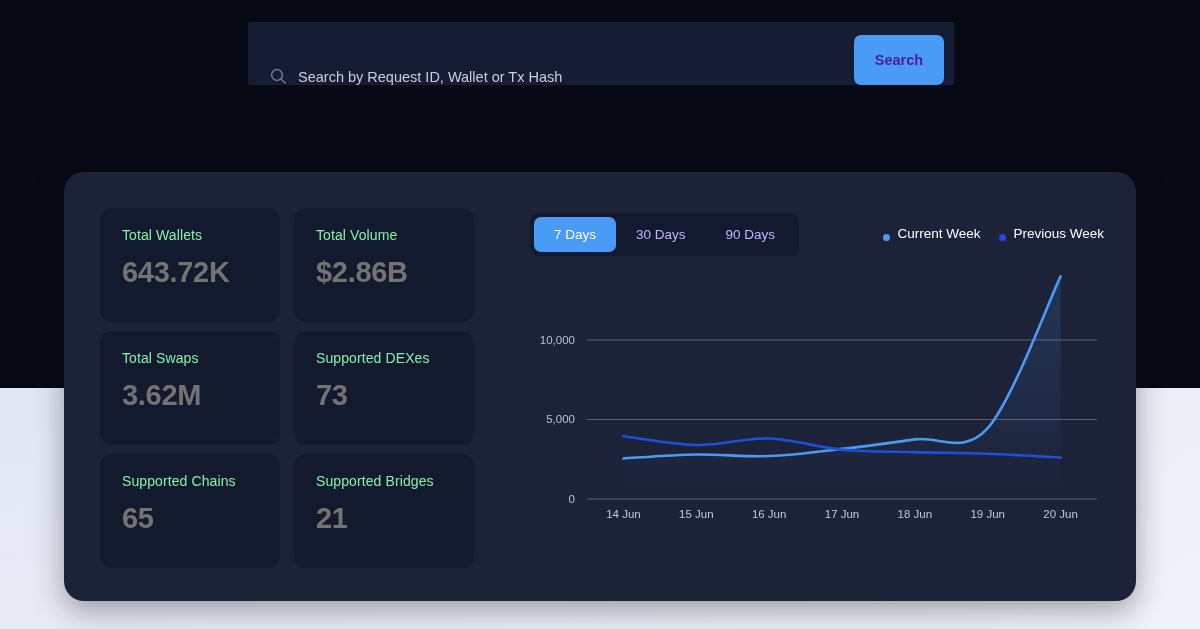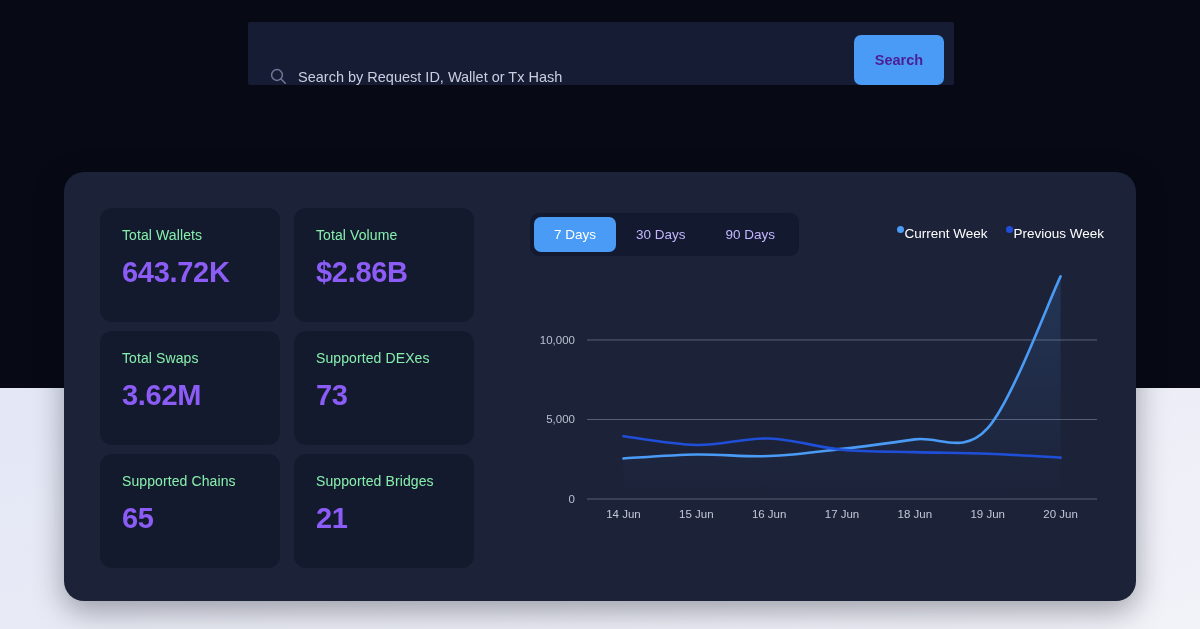--- a/index.html
+++ b/index.html
@@ -78,21 +78,21 @@
     padding: 20px 0 0 22px;
   }
   .stat-label {
     color: #86efac;
     font-size: 14px;
     letter-spacing: .1px;
     line-height: 1;
   }
   .stat-value {
     margin-top: 15px;
-    color: #8b5cf6;
+    color: #737373;
     font-size: 29px;
     font-weight: bold;
     letter-spacing: -0.3px;
     line-height: 1.05;
   }
 
   
   #chart-area {
     position: absolute; left: 466px; top: 41px;
     width: 574px; height: 350px;
@@ -123,21 +123,21 @@
   }
   .range-tab.active {
     background: #4a9bf5;
     color: #ffffff;
   }
 
   #legend {
     position: absolute; right: 0; top: 13px;
     display: flex; align-items: center; gap: 19px;
   }
-  .legend-item { display: flex; align-items: flex-start; }
+  .legend-item { display: flex; align-items: flex-end; gap: 7px; }
   .legend-dot { width: 7px; height: 7px; border-radius: 50%; display: block; }
   .legend-label { color: #ffffff; font-size: 13.5px; white-space: nowrap; }
 
   #chart-plot {
     position: absolute; left: 0; top: 55px;
     width: 574px; height: 285px;
   }
   #chart-svg { display: block; width: 574px; height: 285px; }
   .y-tick-label {
     fill: #b9c0d2; font-size: 11.5px;

